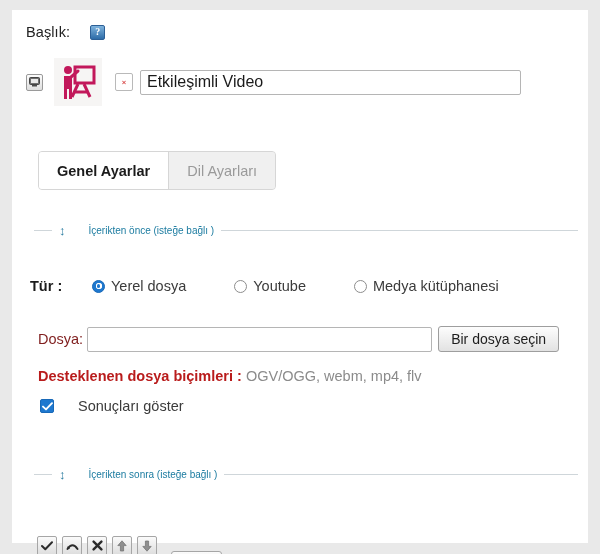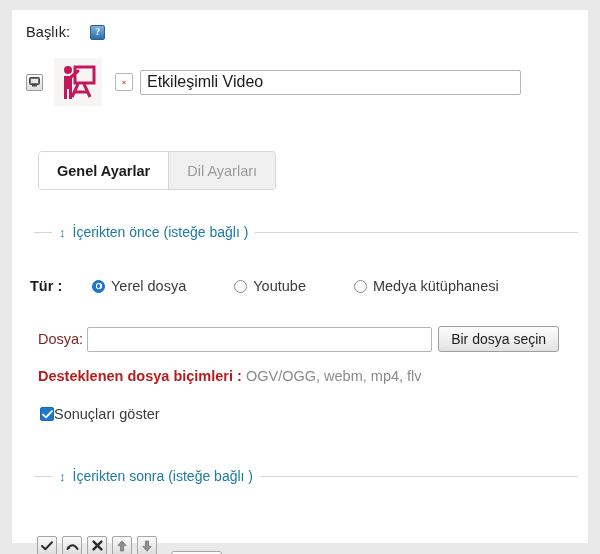--- a/index.html
+++ b/index.html
@@ -169,23 +169,24 @@
   }
   .legend-handle {
     color: #2a7ca0;
     font-size: 13px;
     line-height: 1;
     flex: none;
     cursor: move;
   }
   .legend-text {
     color: #1b7ba0;
-    font-size: 14px;
+    font-size: 10px;
     white-space: nowrap;
     flex: none;
+    margin-left: 16px;
   }
   .legend-line {
     flex: 1;
     height: 1px;
     background: #cfd6da;
   }
 
   
   .type-row {
     position: absolute;
@@ -301,24 +302,24 @@
     font-weight: bold;
   }
   .formats span.val {
     color: #8b8b8b;
   }
 
   
   .check-row {
     position: absolute;
     left: 28px;
-    top: 396px;
-    display: flex;
-    align-items: center;
-    gap: 0;
+    top: 388px;
+    display: flex;
+    align-items: center;
+    gap: 24px;
     font-size: 14.5px;
     cursor: pointer;
   }
   .checkbox {
     width: 14px;
     height: 14px;
     box-sizing: border-box;
     border-radius: 2px;
     background: #1e78cf;
     border: 1px solid #1869b8;

